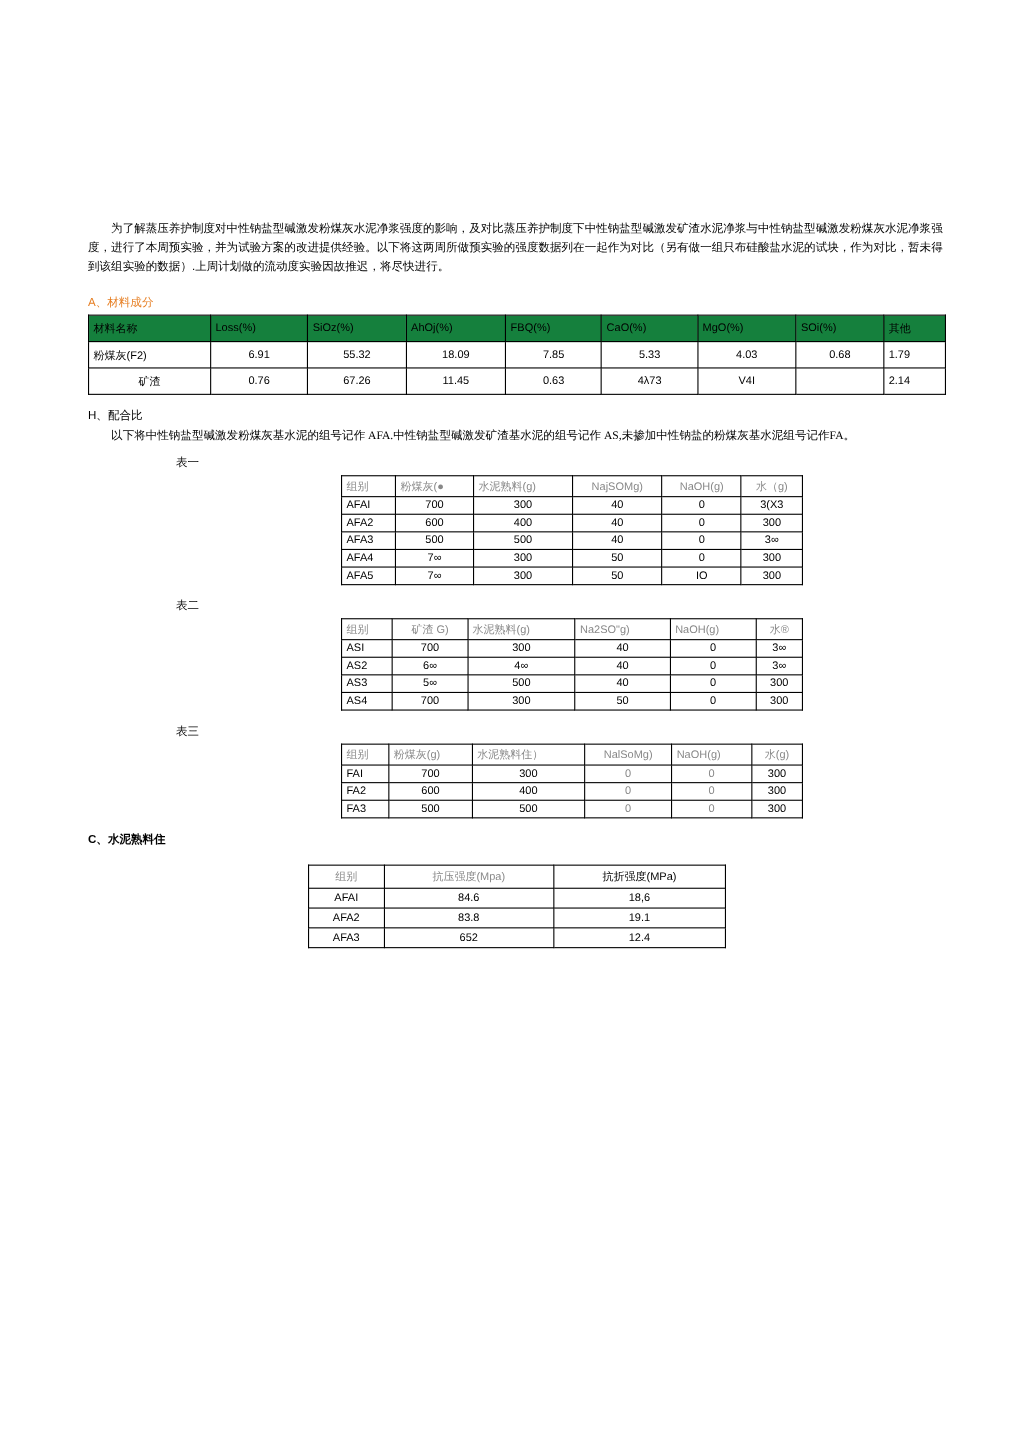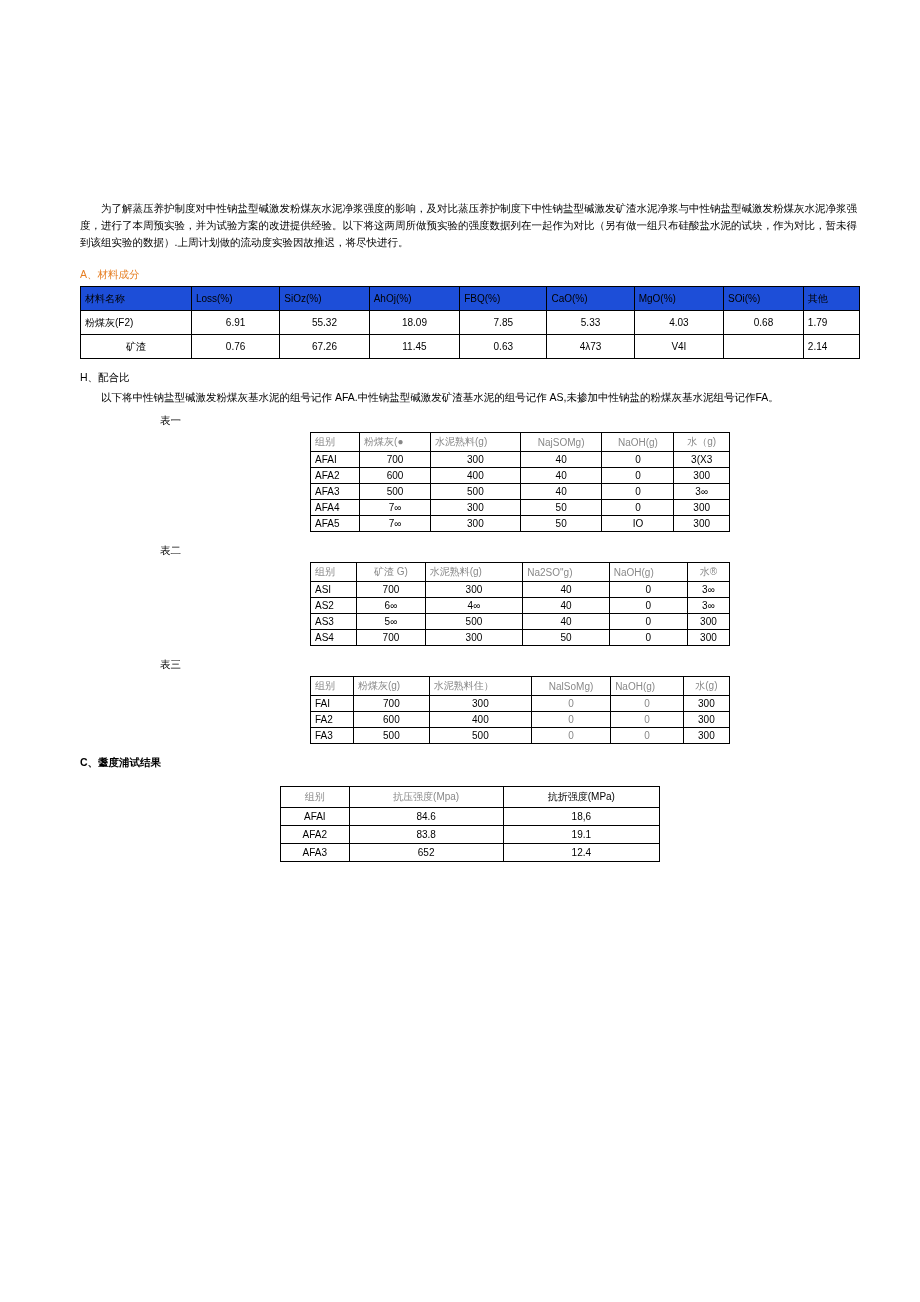--- a/index.html
+++ b/index.html
@@ -30,27 +30,28 @@
       font-size: 10px;
     }
     table.full { width: 100%; }
     th, td {
       border: 0.5px solid #000;
       padding: 3px 4px;
       text-align: left;
       font-weight: normal;
     }
     td.center, th.center { text-align: center; }
-    .table-a th { background: #1d4ed8; }
+    .table-a th { background: #15803d; }
     .table-a td, .table-a th { height: 24px; }
     .config-note {
       text-indent: 2em;
       margin-bottom: 8px;
       line-height: 1.6;
       font-size: 10.5px;
+      font-family: Liberation Serif, serif;
     }
     .table-label {
       margin-left: 80px;
       font-size: 10.5px;
       margin-bottom: 4px;
       margin-top: 6px;
     }
     .small-table {
       margin-left: 230px;
       width: 420px;
@@ -248,21 +249,21 @@
         <td>FA3</td>
         <td class="center">500</td>
         <td class="center">500</td>
         <td class="center gray">0</td>
         <td class="center gray">0</td>
         <td class="center">300</td>
       </tr>
 </tbody>
   </table>
 
-<div class="section-title black bold">C、耋度浦试结果</div>
+<div class="section-title black bold">C、水泥熟料住</div>
 <br>
 <table class="result-table">
   <tbody>
       <tr>
     <th>组别</th>
     <th>抗压强度(Mpa)</th>
     <th style="color:#000">抗折强度(MPa)</th>
   </tr>
   <tr>
         <td>AFAI</td>

